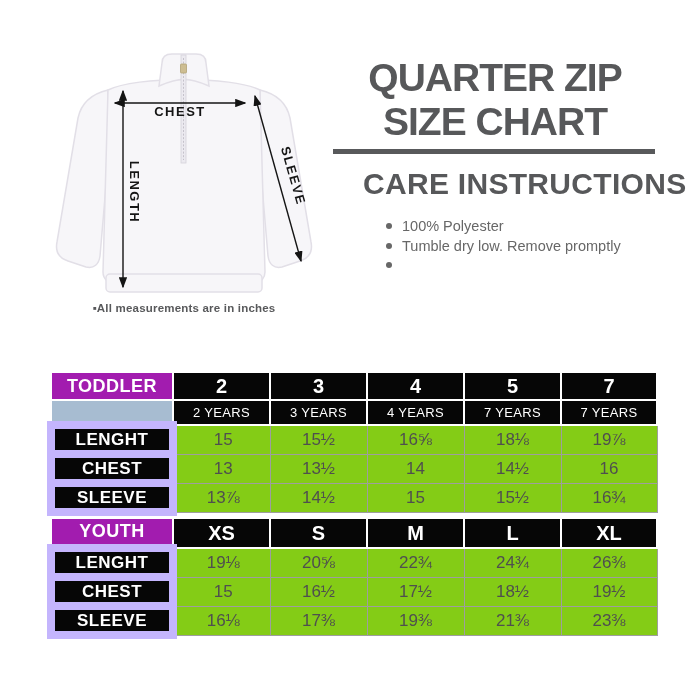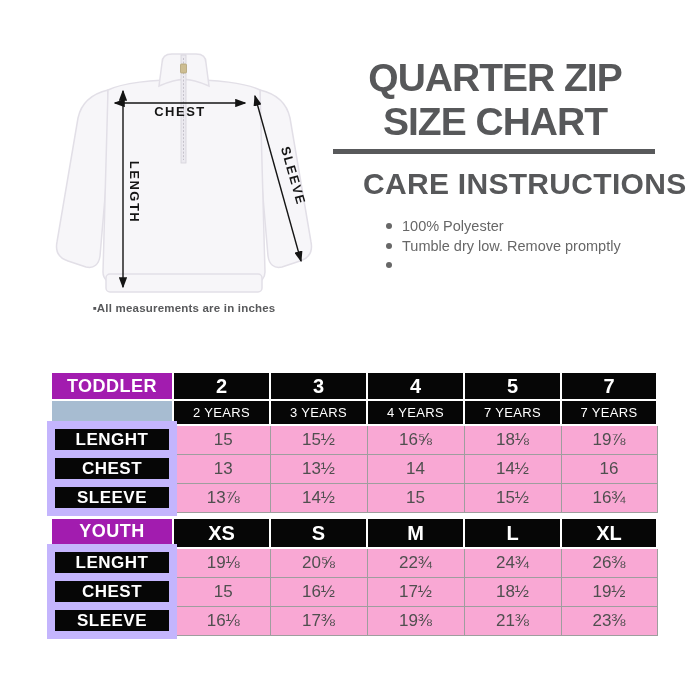--- a/index.html
+++ b/index.html
@@ -30,21 +30,21 @@
   .t-youth{top:517px;}
   td{text-align:center;vertical-align:middle;padding:0;}
   td.c-blue{background:#a21caf;color:#fff;font-weight:bold;font-size:18px;
     border:2px solid #fff;letter-spacing:.5px;}
   td.c-blue-sub{background:#a7bcd1;border:2px solid #fff;}
   td.c-size{background:#060606;color:#fff;font-weight:bold;font-size:20px;border:2px solid #fff;}
   td.c-year{background:#060606;color:#fff;font-weight:normal;font-size:13px;border:2px solid #fff;
     letter-spacing:.3px;}
   td.c-label{background:#060606;color:#ffffff;font-weight:bold;font-size:17px;border:8px solid #c4b5fd;
     letter-spacing:.5px;}
-  td.c-data{background:#f9a8d4;color:#4f4f4f;font-size:17px;border:1px solid #9e9e9e;}
+  td.c-data{background:#84cc16;color:#4f4f4f;font-size:17px;border:1px solid #9e9e9e;}
   tr.r-sizes{height:28px;} tr.r-years{height:25px;} tr.r-data{height:29px;} tr.r-youth-hdr{height:30px;}
 </style>
 </head>
 <body>
 
 <div class="page">
 
   <div class="garment-wrap">
     <svg width="292" height="258" viewBox="0 0 292 258">
       <defs>

